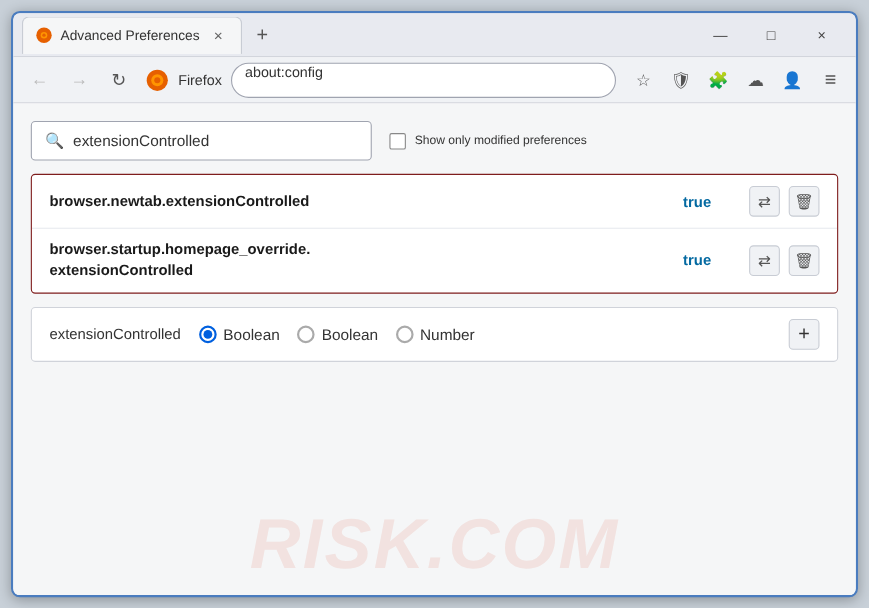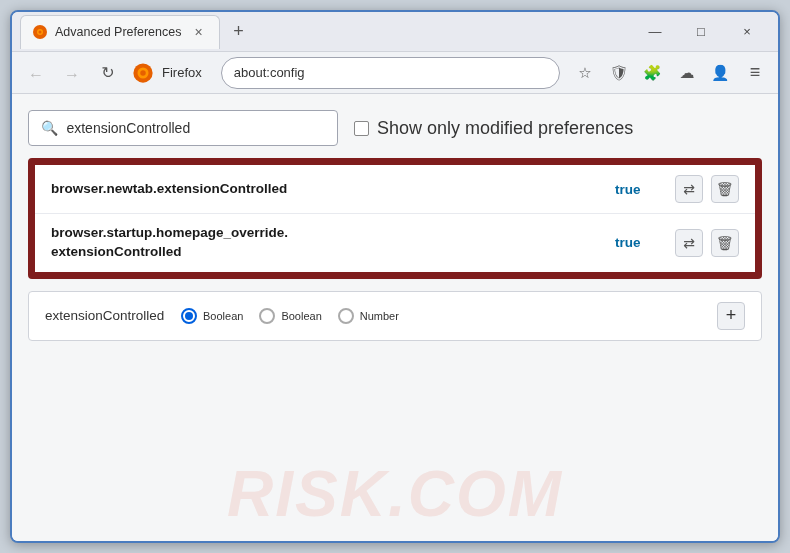--- a/index.html
+++ b/index.html
@@ -122,21 +122,21 @@
     }
     .nav-btn.disabled { color: #bbb; cursor: default; }
     .firefox-logo {
       width: 22px;
       height: 22px;
       margin: 0 4px;
     }
     .address-bar {
       flex: 1;
       display: flex;
-      align-items: center;
+      align-items: flex-start;
       background: white;
       border: 1.5px solid #a0a4b0;
       border-radius: 20px;
       padding: 0 12px;
       height: 32px;
       gap: 6px;
     }
     .address-text {
       font-size: 13px;
       color: #333;
@@ -211,36 +211,36 @@
     }
     .search-text {
       font-size: 14px;
       color: #333;
       flex: 1;
     }
     .checkbox-area {
       display: flex;
       align-items: center;
       gap: 8px;
-      font-size: 18px;
+      font-size: 11px;
       color: #333;
     }
     .checkbox {
       width: 15px;
       height: 15px;
       border: 1.5px solid #888;
       border-radius: 2px;
       background: white;
       display: inline-block;
     }
 
     
     .results-table {
       background: white;
-      border: 7px solid #7f1d1d;
+      border: 1px solid #7f1d1d;
       border-radius: 4px;
       margin-bottom: 12px;
       overflow: hidden;
     }
     .result-row {
       display: flex;
       align-items: center;
       padding: 10px 16px;
       border-bottom: 1px solid #e8eaef;
       min-height: 44px;
@@ -297,21 +297,21 @@
     .radio-group {
       display: flex;
       align-items: center;
       gap: 16px;
       flex: 1;
     }
     .radio-item {
       display: flex;
       align-items: center;
       gap: 6px;
-      font-size: 11px;
+      font-size: 14px;
       color: #333;
       cursor: pointer;
     }
     .radio-outer {
       width: 16px;
       height: 16px;
       border: 2px solid #aaa;
       border-radius: 50%;
       display: flex;
       align-items: center;
@@ -369,21 +369,21 @@
   <div class="nav-bar">
     <div class="nav-btn disabled">←</div>
     <div class="nav-btn disabled">→</div>
     <div class="nav-btn">↻</div>
 
     <svg class="firefox-logo" viewBox="0 0 32 32">
       <circle cx="16" cy="16" r="14" fill="#e66000"></circle>
       <circle cx="16" cy="16" r="8" fill="#ff9500"></circle>
       <circle cx="16" cy="16" r="4" fill="#e66000"></circle>
     </svg>
-    <span style="font-size:13px; color:#333; margin-right:15px;">Firefox</span>
+    <span style="font-size:13px; color:#333; margin-right:4px;">Firefox</span>
 
     <div class="address-bar">
       <span class="address-text">about:config</span>
     </div>
 
     <div class="nav-icons">
       <div class="nav-icon-btn">☆</div>
       <div class="nav-icon-btn">🛡</div>
       <div class="nav-icon-btn">🧩</div>
       <div class="nav-icon-btn">☁</div>

